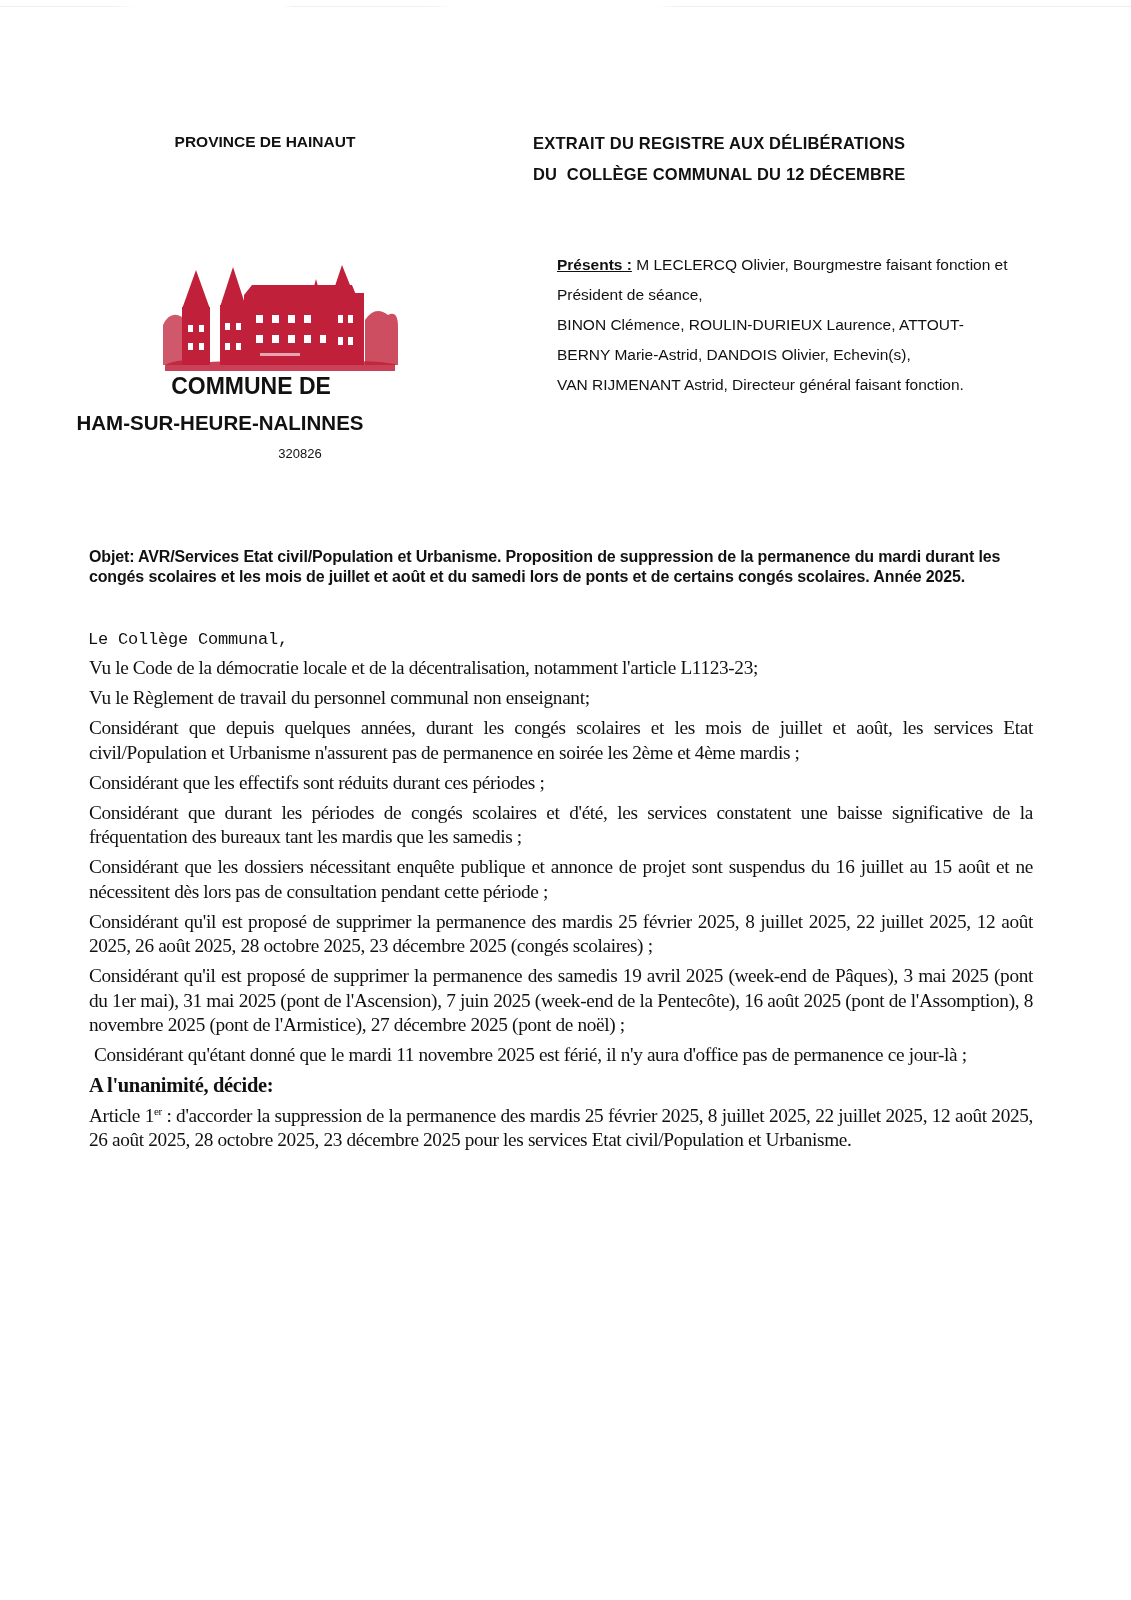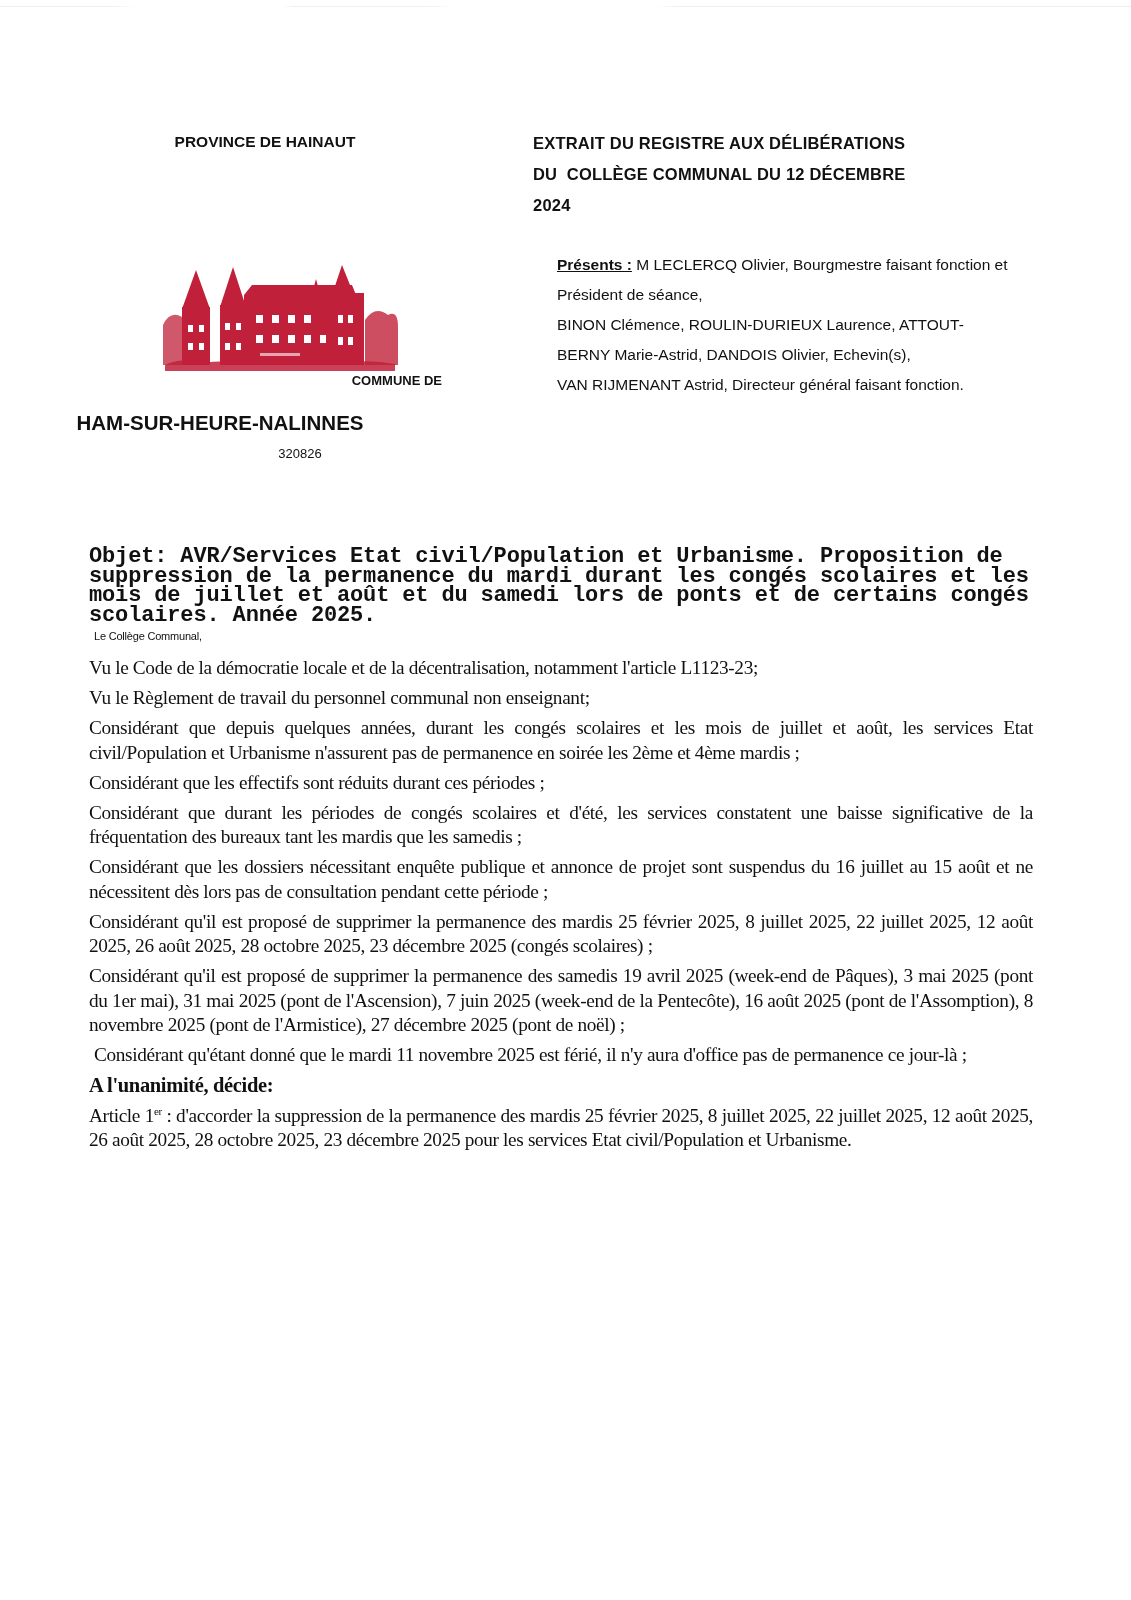--- a/index.html
+++ b/index.html
@@ -11,27 +11,27 @@
   .hdr-left { left: 100px; width: 330px; text-align: center; font-weight: bold; font-size: 15.5px; line-height: 28px; }
   .hdr-left div { height: 28px; }
   #hdr-left-1 { top: 128px; }
 
   .hdr-right { left: 533px; top: 128px; font-weight: bold; font-size: 16.5px; line-height: 31px; letter-spacing: 0.2px; }
 
   .presents { left: 533px; top: 250px; font-size: 15.5px; line-height: 30px; width: 520px; margin-left: 24px; }
   .presents .lbl { font-weight: bold; text-decoration: underline; }
 
   .logo { left: 160px; top: 265px; width: 240px; height: 110px; }
-  .commune1 { left: 60px; top: 373px; width: 400px; text-align: right; font-weight: bold; font-size: 13px; padding-right: 18px; box-sizing: border-box; }
+  .commune1 { left: 60px; top: 373px; width: 400px; text-align: center; font-weight: bold; font-size: 23px; padding-right: 18px; box-sizing: border-box; }
   .commune2 { left: 40px; top: 411px; width: 360px; text-align: center; font-weight: bold; font-size: 20.5px; }
   .code { left: 250px; top: 446px; width: 100px; text-align: center; font-size: 13px; }
 
-  .objet { left: 89px; top: 547px; width: 960px; font-weight: bold; font-size: 22px; line-height: 19.5px; font-stretch: condensed; letter-spacing: -0.15px; font-family: Liberation Mono, monospace; }
+  .objet { left: 89px; top: 547px; width: 960px; font-weight: bold; font-size: 16px; line-height: 19.5px; font-stretch: condensed; letter-spacing: -0.15px; }
 
-  .college { left: 94px; top: 630px; font-size: 11px; letter-spacing: -0.2px; }
+  .college { left: 88px; top: 630px; font-size: 17px; letter-spacing: -0.2px; font-family: Liberation Mono, monospace; }
 
   .body { left: 89px; top: 656px; width: 944px; font-size: 19.3px; line-height: 24.5px; letter-spacing: -0.35px; }
   .body p { margin: 0 0 5.5px 0; text-align: justify; }
   .body p.indent { padding-left: 5px; }
   .decide { font-weight: bold; font-size: 20.5px; margin: 2px 0 6px 0 !important; }
   sup { font-size: 11px; line-height: 0; }
 
   .scan-top { left: 0; top: 6px; width: 1131px; height: 1px; background: linear-gradient(90deg, #eee 0, #eee 10%, transparent 12%, transparent 25%, #f0f0f0 26%, #f0f0f0 38%, transparent 40%, transparent 58%, #eee 60%, #eee 100%); }
 </style>
 </head>
@@ -39,21 +39,20 @@
 
 <div class="abs scan-top"></div>
 
 <div class="abs hdr-left sans" id="hdr-left-1">
   <div>PROVINCE DE HAINAUT</div>
 </div>
 
 <div class="abs hdr-right sans">
   <div>EXTRAIT DU REGISTRE AUX DÉLIBÉRATIONS</div>
   <div style="white-space:pre">DU  COLLÈGE COMMUNAL DU 12 DÉCEMBRE</div>
-  <div>2024</div>
 </div>
 
 <div class="abs presents sans">
   <div><span class="lbl">Présents :</span><span> M LECLERCQ Olivier, Bourgmestre faisant fonction et</span></div>
   <div>Président de séance,</div>
   <div>BINON Clémence, ROULIN-DURIEUX Laurence, ATTOUT-</div>
   <div>BERNY Marie-Astrid, DANDOIS Olivier, Echevin(s),</div>
   <div>VAN RIJMENANT Astrid, Directeur général faisant fonction.</div>
 </div>
 

